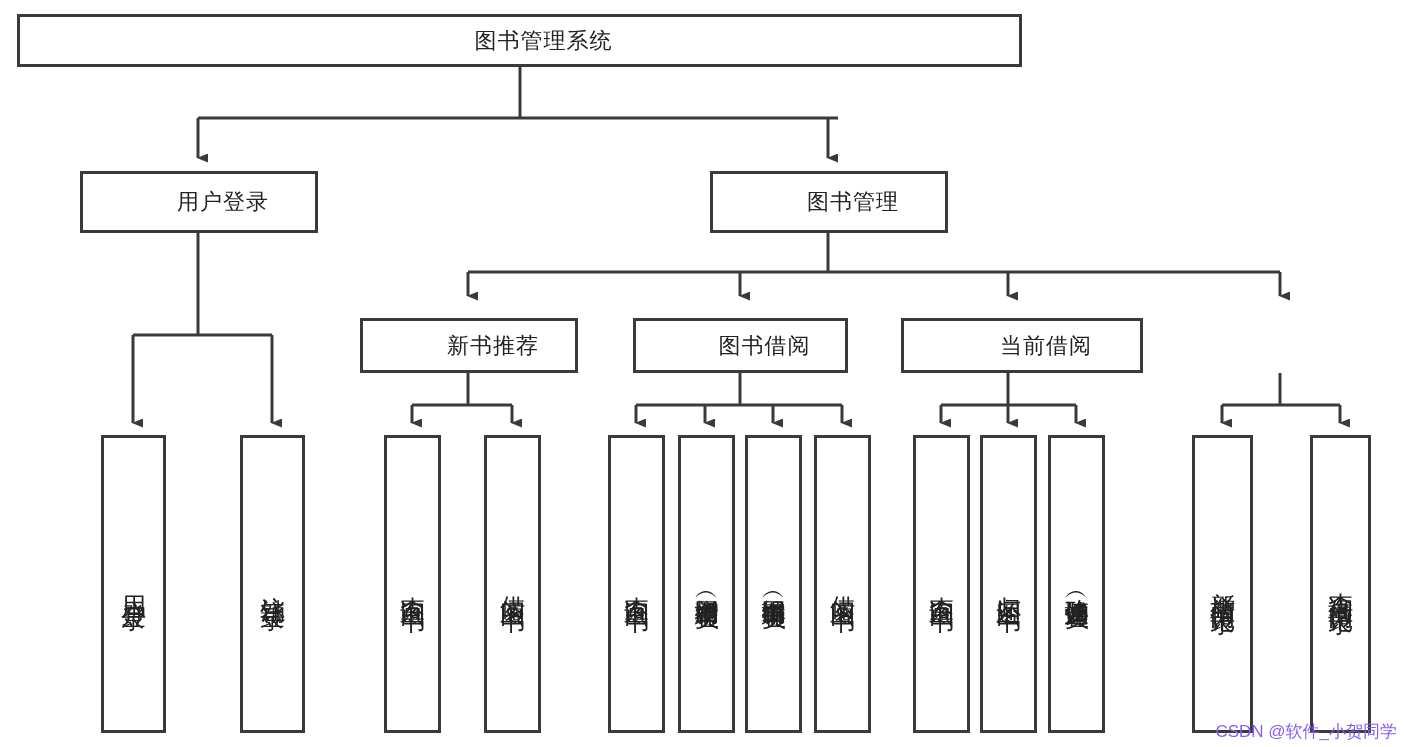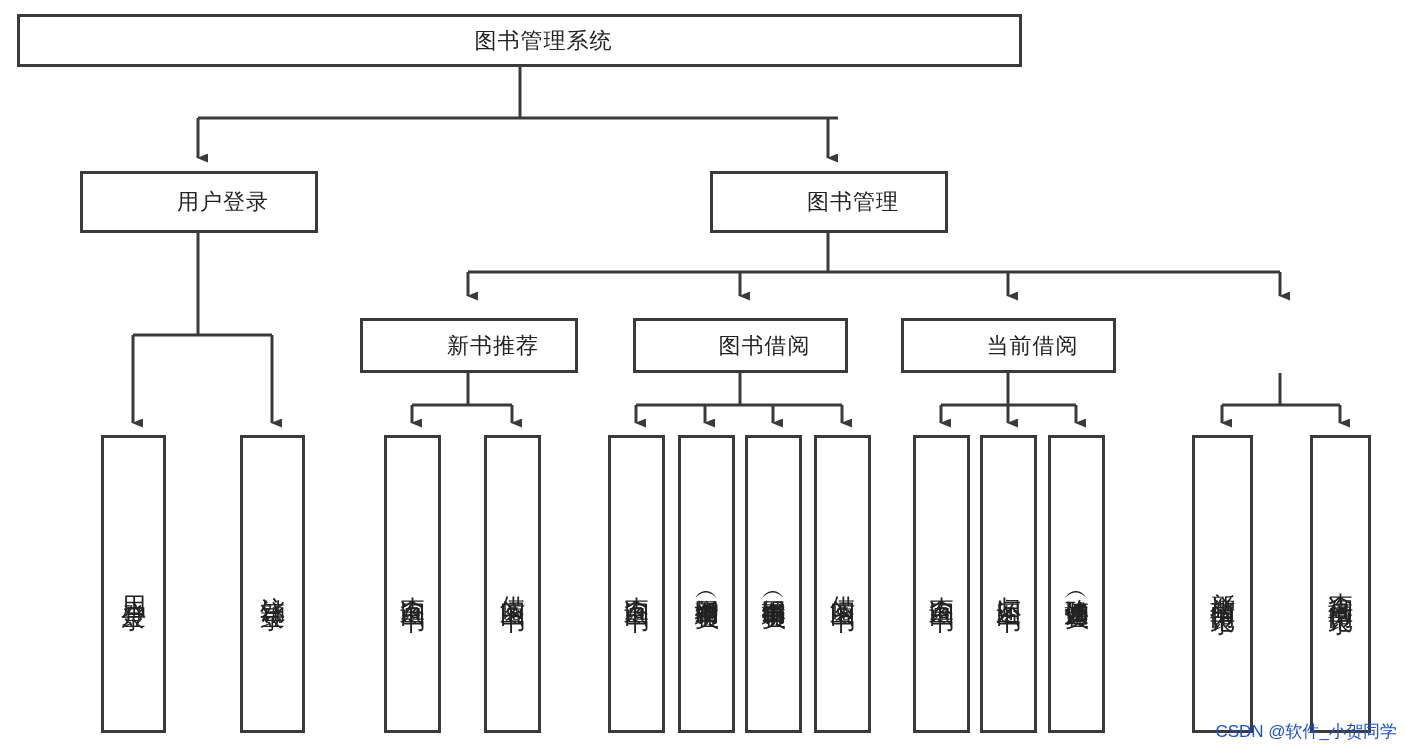--- a/index.html
+++ b/index.html
@@ -50,21 +50,21 @@
   }
   .node.v.tight {
     letter-spacing: 1px;
     font-size: 24px;
   }
   .watermark {
     position: absolute;
     right: 8px;
     bottom: 4px;
     font-size: 17px;
-    color: #1d4ed8;
+    color: #8b5cf6;
     z-index: 5;
     white-space: nowrap;
     font-family: "Liberation Sans", sans-serif;
   }
 </style>
 </head>
 <body>
 
 <div id="canvas">
 
@@ -128,21 +128,21 @@
   <div class="node h" style="left:710px; top:171px; width:238px; height:62px;">
     <span>图书管理</span>
   </div>
 
   <div class="node h" style="left:360px; top:318px; width:218px; height:55px;">
     <span>新书推荐</span>
   </div>
   <div class="node h" style="left:633px; top:318px; width:215px; height:55px;text-align:center;">
     <span>图书借阅</span>
   </div>
-  <div class="node h" style="left:901px; top:318px; width:215px; height:55px;">
+  <div class="node h" style="left:901px; top:318px; width:242px; height:55px;">
     <span>当前借阅</span>
   </div>
 
   <div class="node v" style="left:101px; top:435px; width:65px; height:298px;">
     <span>用户登录</span>
   </div>
   <div class="node v" style="left:240px; top:435px; width:65px; height:298px;">
     <span>注销登录</span>
   </div>
 

